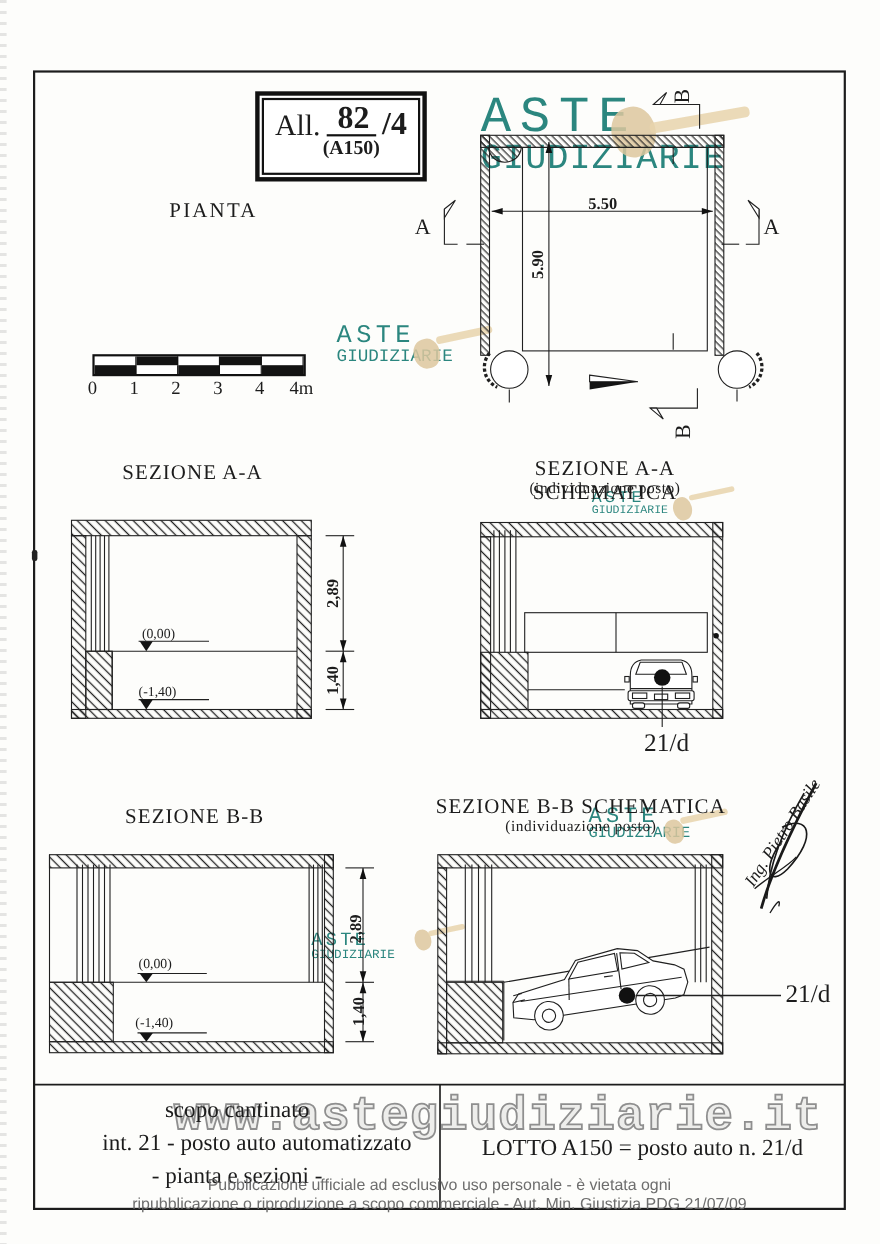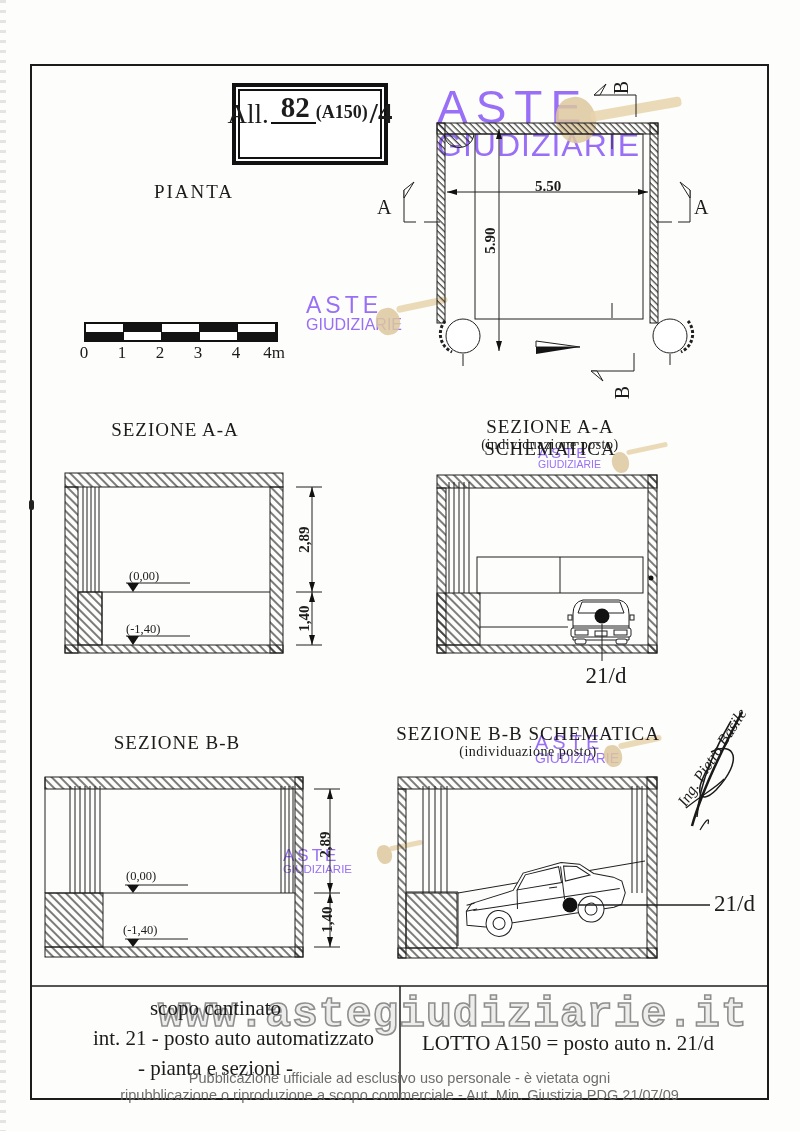--- a/index.html
+++ b/index.html
@@ -6,33 +6,33 @@
   body{width:800px;height:1131px;position:relative;background:#fdfdfb;overflow:hidden;
        font-family:"Liberation Serif",serif;color:#1c1c1c}
   .abs{position:absolute}
   .sans{font-family:"Liberation Sans",sans-serif}
   .ctr{text-align:center}
   .rot{transform:rotate(-90deg)}
   
   .title-box{left:232px;top:83px;width:156px;height:82px;border:4px solid #111;background:#fff;box-sizing:border-box;z-index:3}
   .title-box-inner{border:2px solid #111;margin:2px;height:64px;display:flex;justify-content:center;align-items:flex-start;padding-top:2px}
   .tb-all{font-size:27px;font-weight:400;margin-top:6px}
-  .tb-mid{display:flex;align-items:flex-end;margin:0 2px}
+  .tb-mid{display:flex;flex-direction:column;align-items:center;margin:0 2px}
   .tb-num{font-size:29px;font-weight:700;border-bottom:2.5px solid #111;padding:0 6px 0 10px;line-height:1.0}
   .tb-code{font-size:18px;font-weight:700;line-height:1.2}
   .tb-suf{font-size:29px;font-weight:700;margin-top:4px}
   
   .lbl{font-size:19px;letter-spacing:1px;z-index:3}
   .sub{font-size:14px;letter-spacing:.5px;z-index:3}
   .dim{font-size:15px;font-weight:700;z-index:3}
   .lvl{font-size:12.5px;z-index:3}
   .spot{font-size:23px;z-index:3}
   .mk{font-size:20px;z-index:3}
   
-  .wm{color:#8b5cf6;font-family:Liberation Sans, sans-serif;line-height:.95;opacity:.88;z-index:1;white-space:nowrap}
+  .wm{color:#0f766e;font-family:Liberation Mono, monospace;line-height:.95;opacity:.88;z-index:1;white-space:nowrap}
   .gavel-handle{position:absolute;background:#e7d3ab;border-radius:4px;opacity:.85;z-index:1}
   .gavel-head{position:absolute;background:#ddc79d;border-radius:45%/50%;opacity:.85;z-index:1}
   .urlwm{font-family:Liberation Mono, monospace;font-weight:700;font-size:43px;letter-spacing:1px;
          color:rgba(150,150,150,.15);-webkit-text-stroke:1.6px #8f8f8f;z-index:1}
   
   .sb{left:84px;top:322px;width:190px;border:2px solid #111;display:flex;flex-wrap:wrap;background:#fff;z-index:3}
   .sb div{width:38px;height:8px;box-sizing:border-box;border-right:1px solid #111}
   .sb div:nth-child(even){background:#131313}
   .sbl{left:65px;top:343px;width:228px;display:flex;z-index:3}
   .sbl span{width:38px;text-align:center;font-size:17px}
@@ -329,16 +329,16 @@
 
 <div class="abs lbl ctr" style="left:395px;top:723px;width:266px">SEZIONE B-B  SCHEMATICA</div>
 <div class="abs sub ctr" style="left:395px;top:744px;width:266px">(individuazione posto)</div>
 <div class="abs spot" style="left:714px;top:891px">21/d</div>
 
 <div class="abs sig" style="left:674px;top:800px">Ing. Pietro Basile</div>
 
 <div class="abs cap ctr" style="left:31px;top:996px;width:369px">scopo cantinato</div>
 <div class="abs cap ctr" style="left:31px;top:1026px;width:405px">int. 21 - posto auto automatizzato</div>
 <div class="abs cap ctr" style="left:31px;top:1056px;width:369px">- pianta e sezioni -</div>
-<div class="abs cap ctr" style="left:384px;top:1031px;width:368px">LOTTO A150 = posto auto n. 21/d</div>
+<div class="abs cap ctr" style="left:400px;top:1031px;width:368px">LOTTO A150 = posto auto n. 21/d</div>
 
 <div class="abs foot sans ctr" style="left:31px;top:1070px;width:737px">Pubblicazione ufficiale ad esclusivo uso personale - è vietata ogni</div>
 <div class="abs foot sans ctr" style="left:31px;top:1087px;width:737px">ripubblicazione o riproduzione a scopo commerciale - Aut. Min. Giustizia PDG 21/07/09</div>
 
 </body></html>

